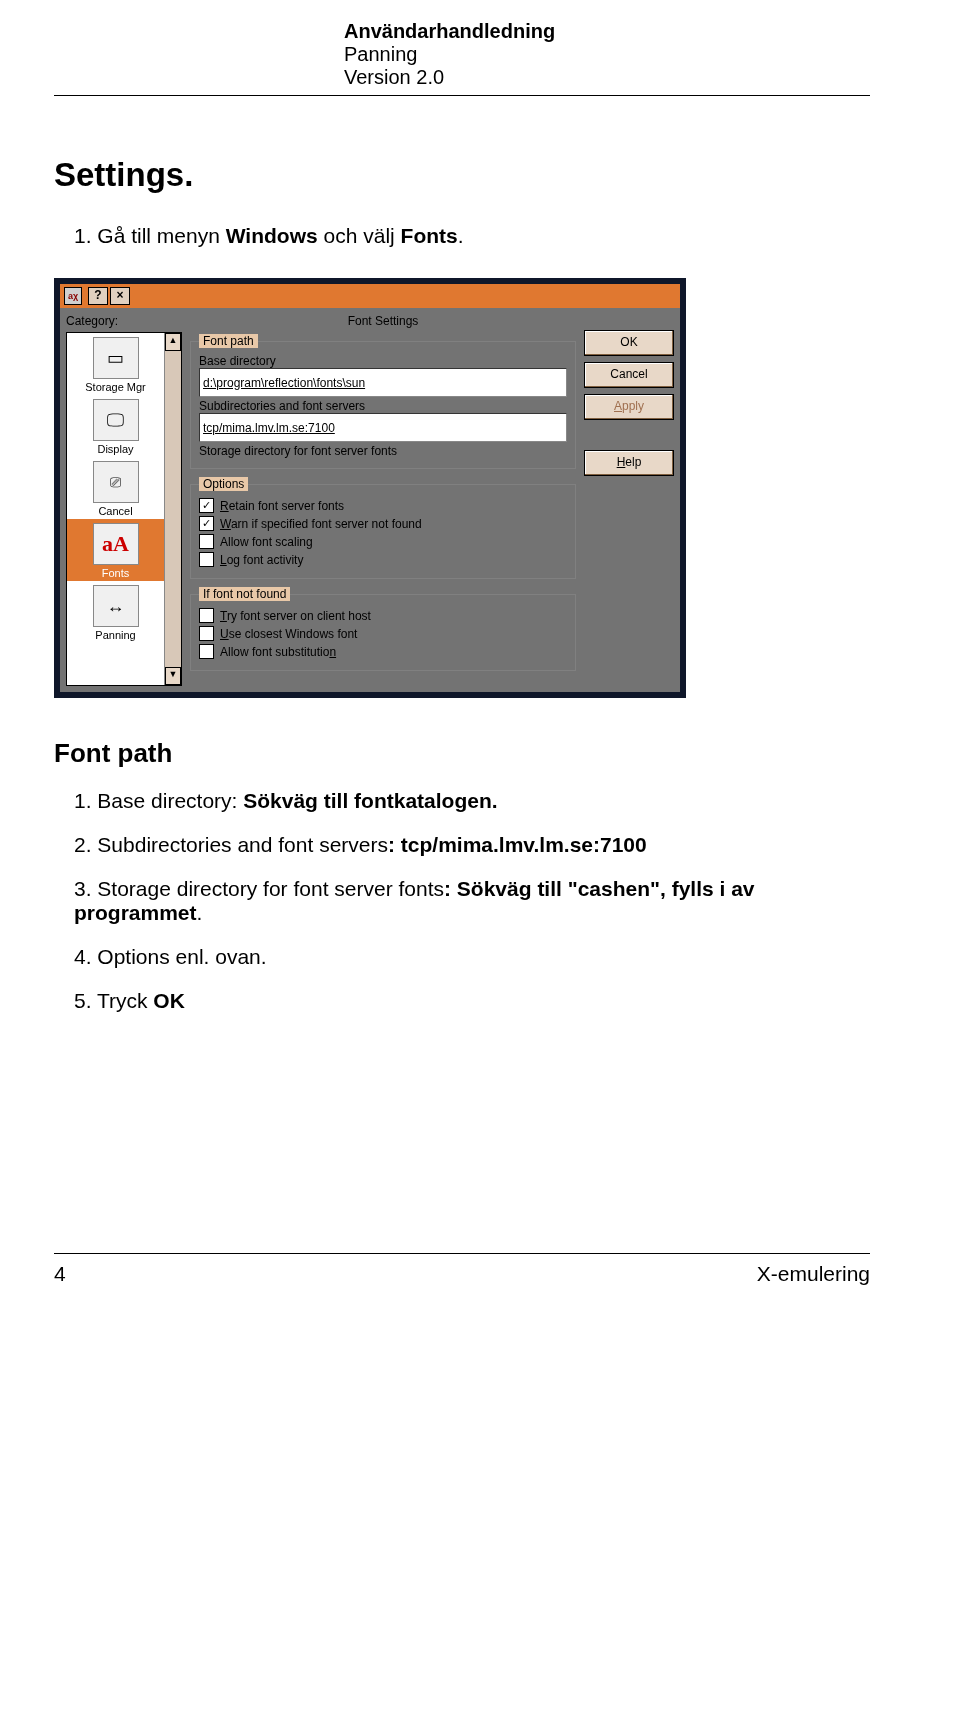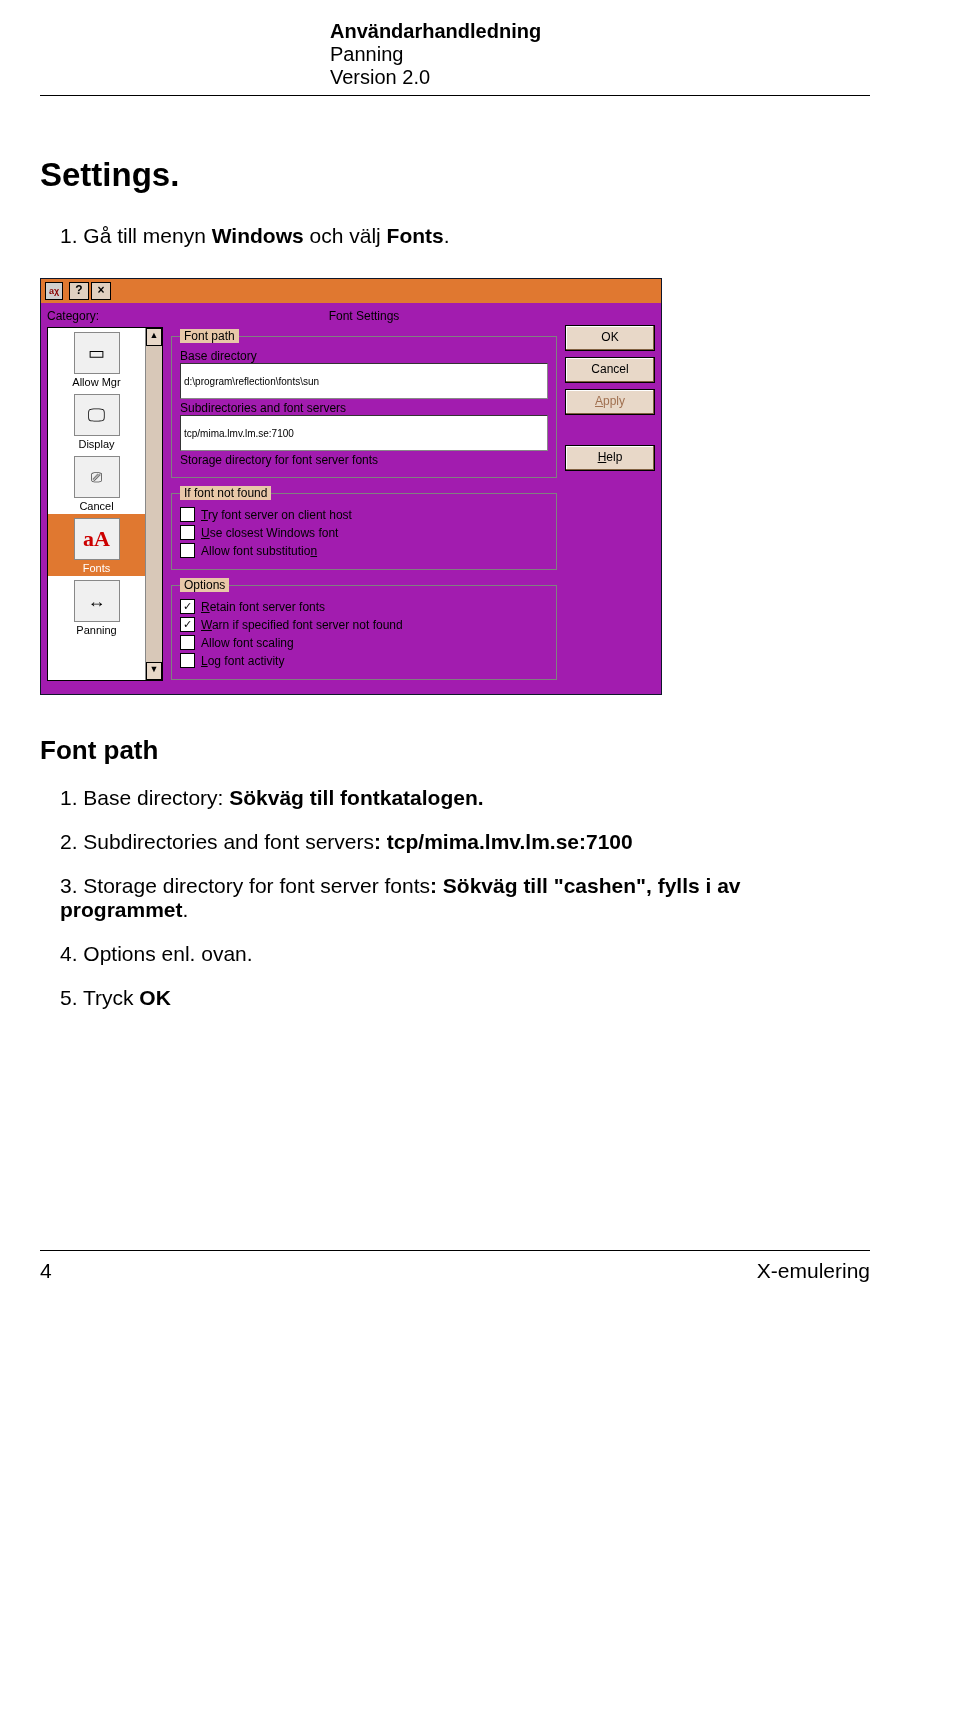--- a/index.html
+++ b/index.html
@@ -5,21 +5,21 @@
   body {
     margin: 0;
     padding: 0;
     font-family: Arial, Helvetica, sans-serif;
     background: #fff;
     color: #000;
   }
   .page {
     width: 960px;
     margin: 0 auto;
-    padding: 20px 90px 20px 40px;
+    padding: 20px 90px 20px 54px;
     box-sizing: border-box;
   }
   .header {
     text-align: left;
     margin-left: 290px;
     margin-bottom: 6px;
   }
   .header .h-bold { font-weight: bold; font-size: 20px; }
   .header .h-norm { font-size: 20px; }
   hr.rule { border: none; border-top: 1px solid #000; margin: 0 0 60px 0; }
@@ -34,22 +34,22 @@
     font-size: 21px;
     padding: 8px 0 0 0;
   }
 
   
   .dialog-wrap {
     margin: 30px 0 10px 0;
   }
   .dialog {
     width: 620px;
-    background: #a21caf;
-    border: 1px solid #0f172a;
+    background: #737373;
+    border: 6px solid #0f172a;
     font-family: "MS Sans Serif", Tahoma, Arial, sans-serif;
     font-size: 12px;
     color: #000;
   }
   .titlebar {
     background: #e07830;
     color: #fff;
     display: flex;
     align-items: center;
     padding: 2px 2px 2px 4px;
@@ -131,26 +131,27 @@
     border: 1px solid #808080;
     margin: 0 0 8px 0;
     padding: 4px 8px 8px 8px;
   }
   fieldset.grp legend { padding: 0 4px; background:#e8c8a8; }
   .fld-row { margin: 2px 0; }
   .fld-lbl { font-size: 12px; display:block; }
   .fld-input {
     width: 100%;
     box-sizing: border-box;
-    height: 36px;
+    height: 29px;
     background: #fff;
     border: 1px inset #888;
     font-family: "MS Sans Serif", Tahoma, Arial, sans-serif;
-    font-size: 10px;
+    font-size: 12px;
     padding: 1px 3px;
+    text-decoration: underline;
   }
   .chk-row {
     display: flex; align-items: center;
     margin: 3px 0;
     font-size: 12px;
   }
   .chk {
     width: 13px; height: 13px;
     background: #fff;
     border: 1px solid #000;
@@ -207,21 +208,21 @@
         <div class="tb-btn">×</div>
       </div>
       <div class="dialog-body">
 
         <div class="cat-col">
           <div class="cat-label">Category:</div>
           <div class="cat-list">
             <div class="cat-items">
               <div class="cat-item">
                 <div class="cat-icon">▭</div>
-                <div>Allow Mgr</div>
+                <div>Storage Mgr</div>
               </div>
               <div class="cat-item">
                 <div class="cat-icon">🖵</div>
                 <div>Display</div>
               </div>
               <div class="cat-item">
                 <div class="cat-icon server">⎚</div>
                 <div>Cancel</div>
               </div>
               <div class="cat-item selected">
@@ -252,52 +253,52 @@
             <div class="fld-row">
               <span class="fld-lbl">Subdirectories and font servers</span>
               <input class="fld-input" value="tcp/mima.lmv.lm.se:7100" style="">
             </div>
             <div class="fld-row">
               <span class="fld-lbl">Storage directory for font server fonts</span>
             </div>
           </fieldset>
 
           <fieldset class="grp">
-            <legend>If font not found</legend>
-            <div class="chk-row">
-              <span class="chk"></span>
-              <span><span class="ul">T</span><span>ry font server on client host</span></span>
-            </div>
-            <div class="chk-row">
-              <span class="chk"></span>
-              <span><span class="ul">U</span><span>se closest Windows font</span></span>
-            </div>
-            <div class="chk-row">
-              <span class="chk"></span>
-              <span><span>Allow font substitutio</span><span class="ul">n</span></span>
-            </div>
-          </fieldset>
-
-          <fieldset class="grp">
             <legend>Options</legend>
             <div class="chk-row">
               <span class="chk checked"></span>
               <span><span class="ul">R</span><span>etain font server fonts</span></span>
             </div>
             <div class="chk-row">
               <span class="chk checked"></span>
               <span><span class="ul">W</span><span>arn if specified font server not found</span></span>
             </div>
             <div class="chk-row">
               <span class="chk"></span>
               <span>Allow font scaling</span>
             </div>
             <div class="chk-row">
               <span class="chk"></span>
               <span><span class="ul">L</span><span>og font activity</span></span>
+            </div>
+          </fieldset>
+
+          <fieldset class="grp">
+            <legend>If font not found</legend>
+            <div class="chk-row">
+              <span class="chk"></span>
+              <span><span class="ul">T</span><span>ry font server on client host</span></span>
+            </div>
+            <div class="chk-row">
+              <span class="chk"></span>
+              <span><span class="ul">U</span><span>se closest Windows font</span></span>
+            </div>
+            <div class="chk-row">
+              <span class="chk"></span>
+              <span><span>Allow font substitutio</span><span class="ul">n</span></span>
             </div>
           </fieldset>
         </div>
 
         <div class="btn-col">
           <div class="win-btn">OK</div>
           <div class="win-btn">Cancel</div>
           <div class="win-btn disabled"><span class="ul">A</span><span>pply</span></div>
           <div class="spacer"></div>
           <div class="win-btn"><span class="ul">H</span><span>elp</span></div>

